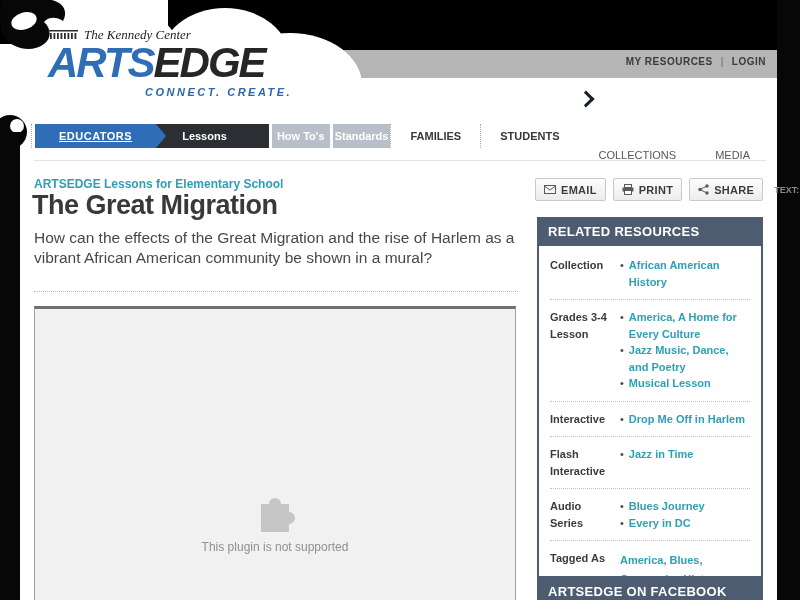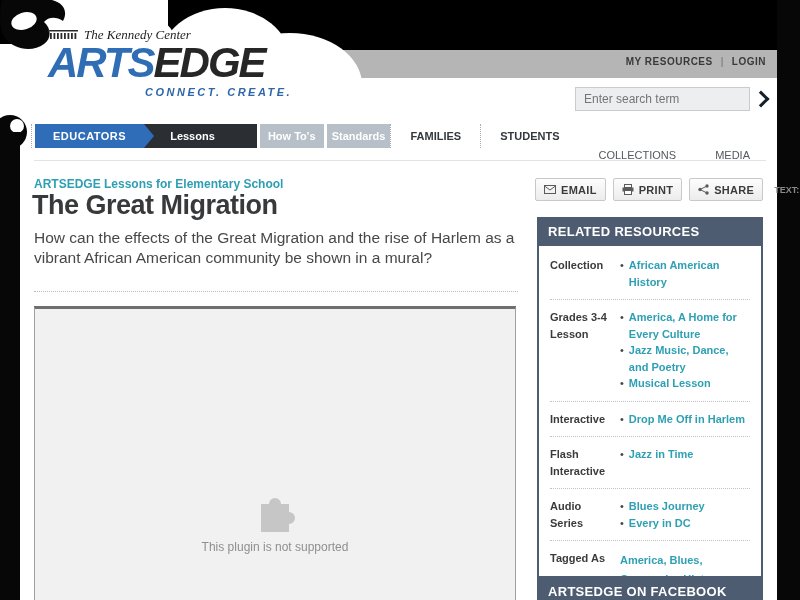--- a/index.html
+++ b/index.html
@@ -27,21 +27,21 @@
   .kc-row{display:flex;align-items:center;gap:6px;}
   .kc-text{font-family:"Liberation Serif",serif;font-size:13px;color:#1d1d1d;}
   .ae{font-size:42px;font-weight:800;letter-spacing:-2px;line-height:1.05;margin-top:-2px;}
   .ae .arts{color:#2f6eb5;} .ae .edge{color:#262626;}
   .tagline{font-size:11px;font-weight:bold;letter-spacing:2.5px;color:#2d67a9;margin:1px 0 0 97px;}
 
   
   .nav{position:absolute;left:31px;top:124px;width:735px;height:24px;display:flex;
     align-items:stretch;font-size:11px;font-weight:bold;border-left:1px dotted #a9a9a9;padding-left:3px;}
   .nav .seg{display:flex;align-items:center;}
-  .tab-edu{background:#2f6db8;color:#fff;padding:0 18px;position:relative;z-index:2;letter-spacing:.5px;cursor:pointer;}
+  .tab-edu{background:#2f6db8;color:#fff;padding:0 24px;position:relative;z-index:2;letter-spacing:.5px;cursor:pointer;text-decoration:underline;}
   .tab-edu::after{content:"";position:absolute;left:100%;top:0;border-top:12px solid transparent;
     border-bottom:12px solid transparent;border-left:10px solid #2f6db8;}
   .tab-lessons{background:#2b2f34;color:#fff;padding:0 42px 0 26px;cursor:pointer;}
   .tab-gray{background:#b7bfc8;color:#fff;width:90px;justify-content:center;margin-left:3px;cursor:pointer;}
   .nav .spacer{flex:1;}
   .nav-link{display:flex;align-items:center;padding:0 19px;border-left:1px dotted #ababab;
     color:#34383d;cursor:pointer;}
   .nav-link.last{border-right:1px dotted #ababab;}
   .nav-link.lite{color:#54585d;font-weight:normal;margin-top:31px;}
   .hdr-rule{position:absolute;left:34px;top:160px;width:732px;border-top:1px solid #e3e3e3;}
@@ -112,21 +112,20 @@
 
   <div id="ui">
 
     <div class="topbar">
       <span>MY RESOURCES</span>
       <span class="sep">|</span>
       <span>LOGIN</span>
     </div>
 
     <div class="search">
-      <input type="text" placeholder="Enter search term" style="">
       <button class="go">
         <span class="sarrow"></span>
       </button>
     </div>
 
     <div class="logo">
       <div class="kc-row">
         <svg width="30" height="10" viewBox="0 0 30 10">
           <rect x="0" y="0" width="30" height="1.5" fill="#2b2b2b"></rect>
           <g fill="#2b2b2b">

